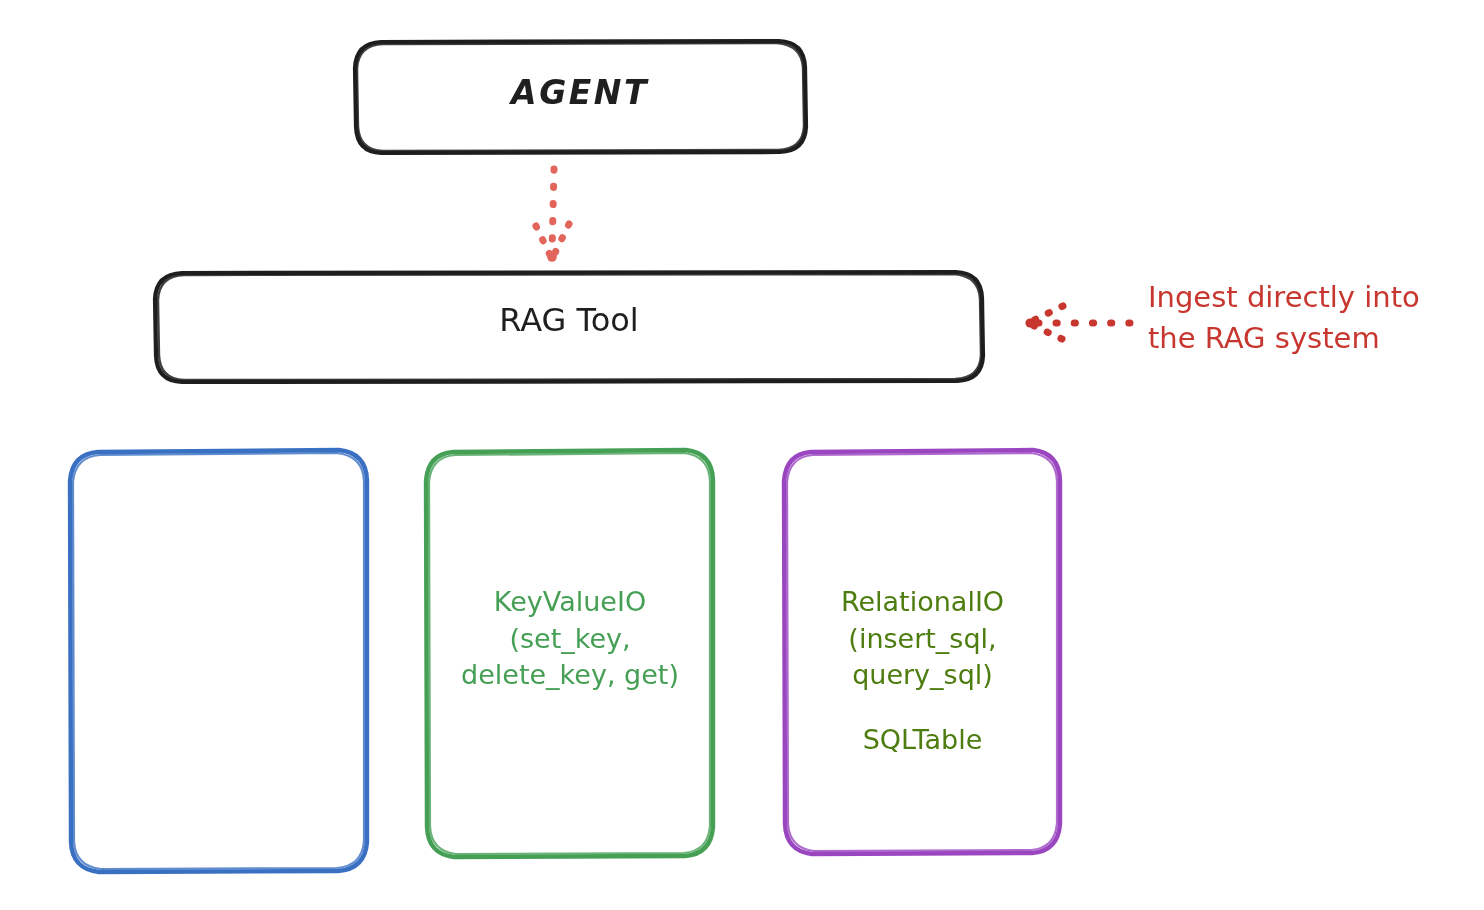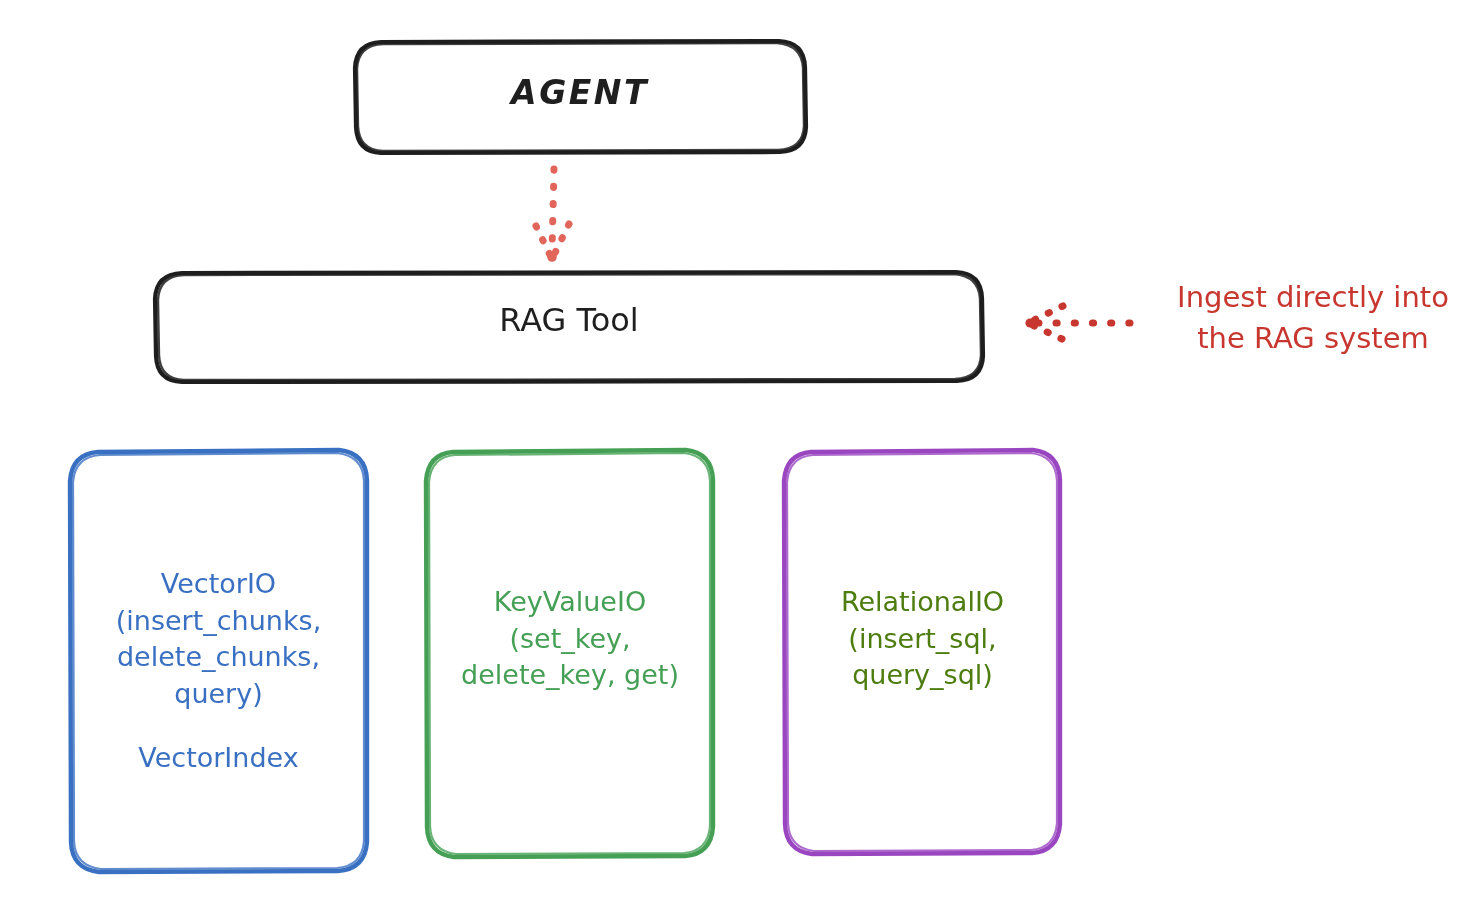--- a/index.html
+++ b/index.html
@@ -64,21 +64,21 @@
     margin-top: 28px;
   }
   .annotation {
     position: absolute;
     left: 1148px;
     top: 277px;
     width: 330px;
     font-size: 29px;
     line-height: 1.42;
     color: #c8372f;
-    text-align: center;
+    text-align: left;
     white-space: pre-line;
     font-family: "DejaVu Sans", sans-serif;
   }
 </style>
 </head>
 <body>
 
 <div id="canvas">
 
   <svg class="svg-layer" viewBox="0 0 1484 910" xmlns="http://www.w3.org/2000/svg">
@@ -120,36 +120,30 @@
       <line x1="1063" y1="306" x2="1030" y2="322" stroke="#c8372f" stroke-width="7" stroke-linecap="round" stroke-dasharray="1.2 14"></line>
       <line x1="1062" y1="339" x2="1030" y2="324" stroke="#c8372f" stroke-width="7" stroke-linecap="round" stroke-dasharray="1.2 14"></line>
       <circle cx="1030" cy="323" r="4.6" fill="#c8372f"></circle>
     </g>
   </svg>
 
   <div class="node-label label-agent">AGENT</div>
 
   <div class="node-label label-ragtool">RAG Tool</div>
 
-  <div class="node-label label-col label-vector">
-    <span>VectorIO
-(insert_chunks,
-delete_chunks,
-query)</span>
-    <span class="label-sub">VectorIndex</span>
-  </div>
 
   <div class="node-label label-col label-kv">
     <span>KeyValueIO
 (set_key,
 delete_key, get)</span>
   </div>
 
   <div class="node-label label-col label-rel">
     <span>RelationalIO
 (insert_sql,
 query_sql)</span>
+    <span class="label-sub">SQLTable</span>
   </div>
 
   <div class="annotation">Ingest directly into
 the RAG system</div>
 
 </div>
 
 </body></html>

